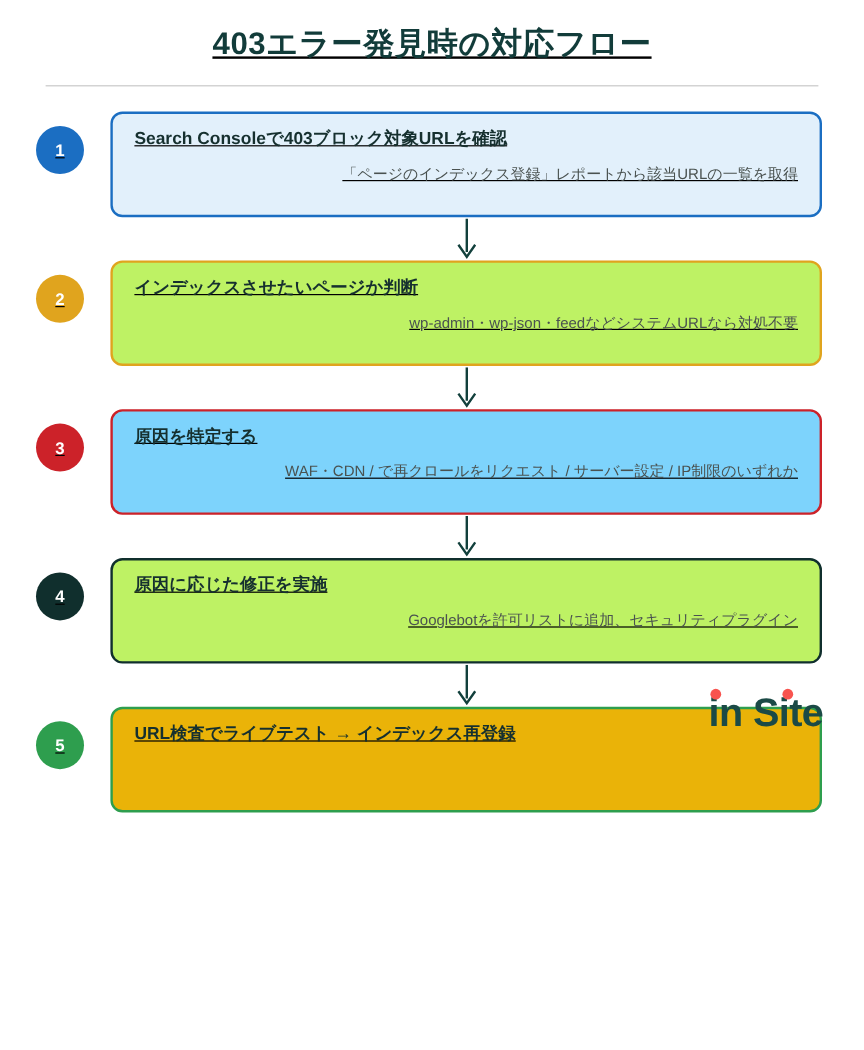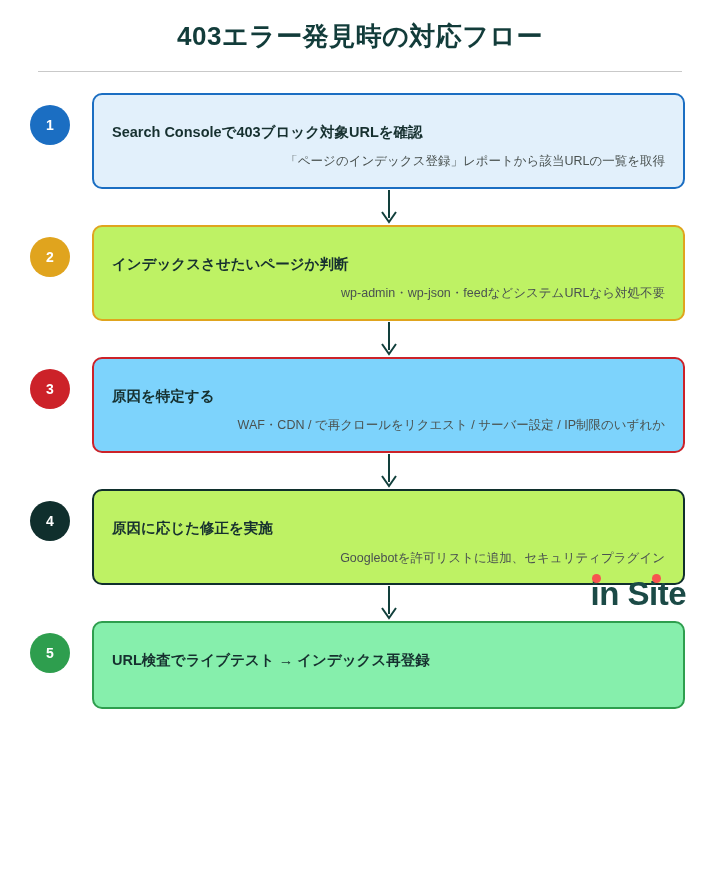--- a/index.html
+++ b/index.html
@@ -13,20 +13,21 @@
     font-family: "Liberation Sans", "DejaVu Sans", sans-serif;
     overflow: hidden;
     position: relative;
   }
 
   .page {
     width: 720px;
     height: 628px;
     position: relative;
     box-sizing: border-box;
+    text-decoration: underline;
   }
 
   
   .header {
     padding-top: 20px;
   }
   .page-title {
     text-align: center;
     font-size: 26px;
     font-weight: bold;
@@ -71,21 +72,21 @@
     user-select: none;
   }
 
   .step-box {
     flex: 1 1 auto;
     margin-left: 22px;
     border-radius: 10px;
     border-style: solid;
     border-width: 2px;
     box-sizing: border-box;
-    padding: 28px 18px 16px 18px;
+    padding: 12px 18px 16px 18px;
     min-height: 88px;
   }
 
   .step-heading {
     font-size: 14.5px;
     font-weight: bold;
     color: #16302f;
     line-height: 1.35;
     margin: 0 0 11px 0;
   }
@@ -204,21 +205,21 @@
 
     <div class="arrow">
       <svg width="18" height="34" viewBox="0 0 18 34">
         <line x1="9" y1="0" x2="9" y2="28" stroke="#12403c" stroke-width="2"></line>
         <polyline points="2,22 9,32 16,22" fill="none" stroke="#12403c" stroke-width="2"></polyline>
       </svg>
     </div>
 
     <div class="step-row">
       <div class="step-badge" style="background:#2e9e4e">5</div>
-      <div class="step-box" style="background:#86efac;border-color:#2e9e4e">
+      <div class="step-box" style="background:#eab308;border-color:#2e9e4e">
         <p class="step-heading">URL検査でライブテスト → インデックス再登録</p>
       </div>
     </div>
 
   </div>
 
   <div class="logo-area">
     <div class="logo-text">in Site<span class="logo-dot d1"></span><span class="logo-dot d2"></span></div>
 
   </div>

